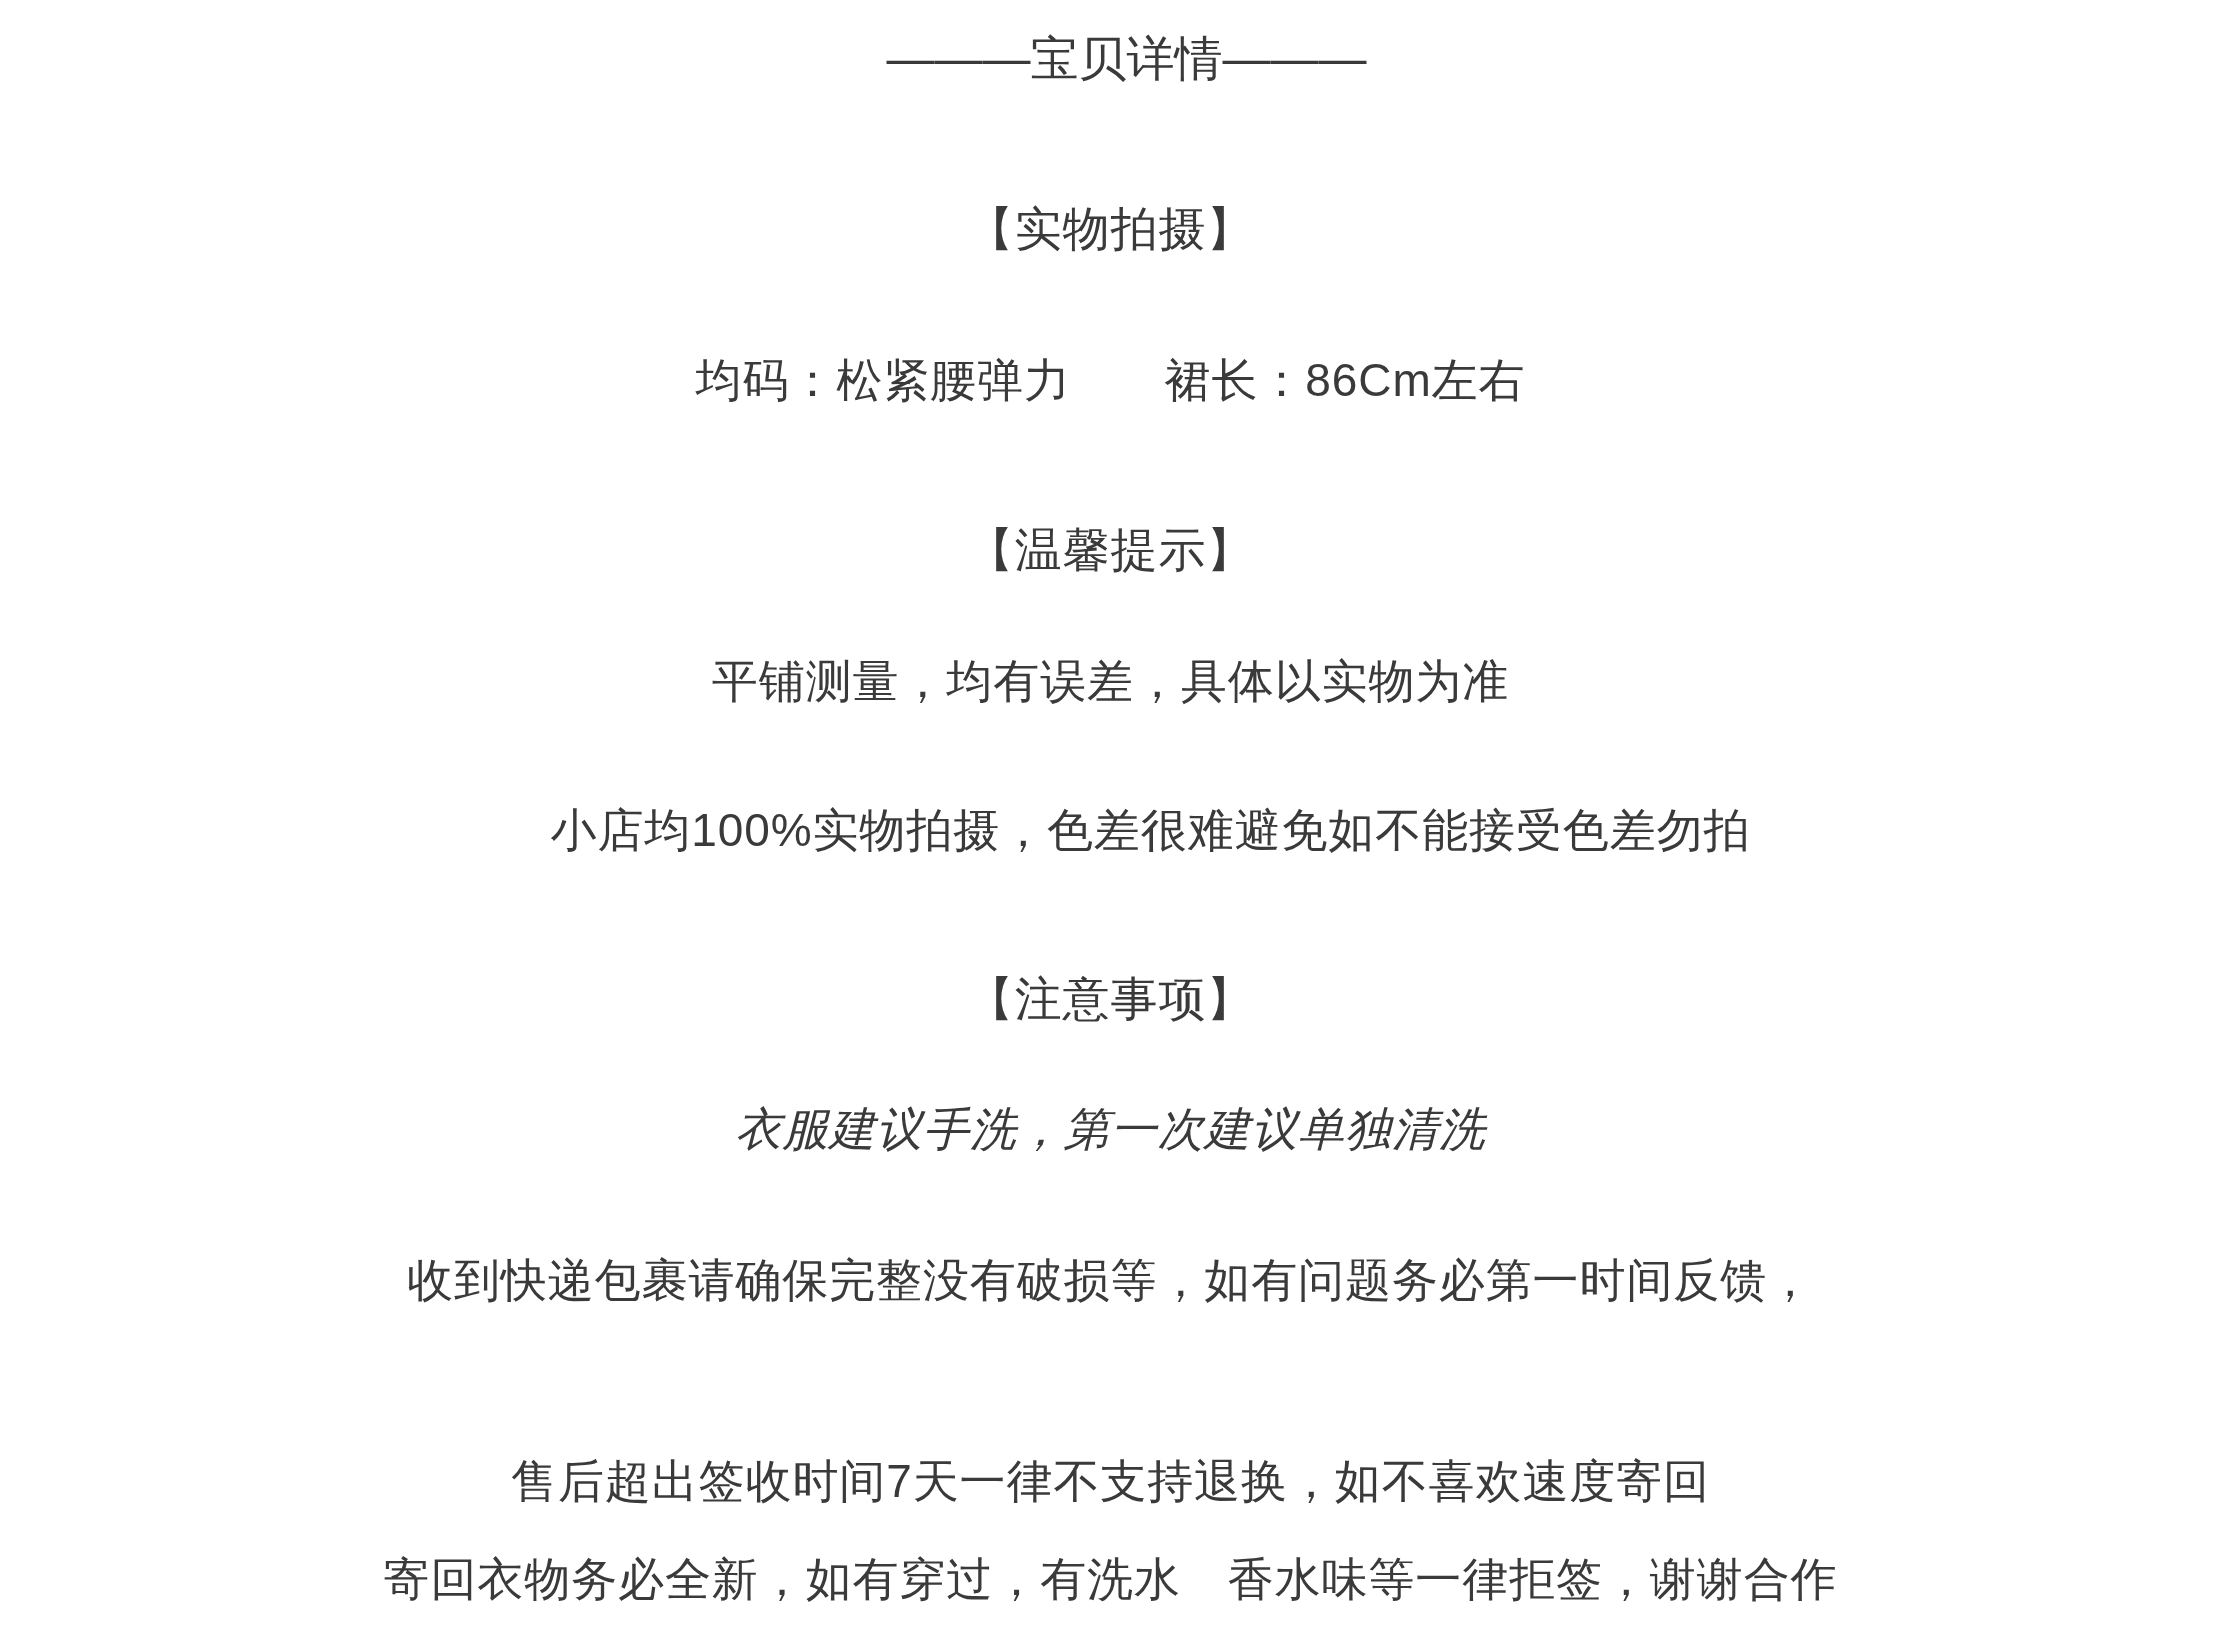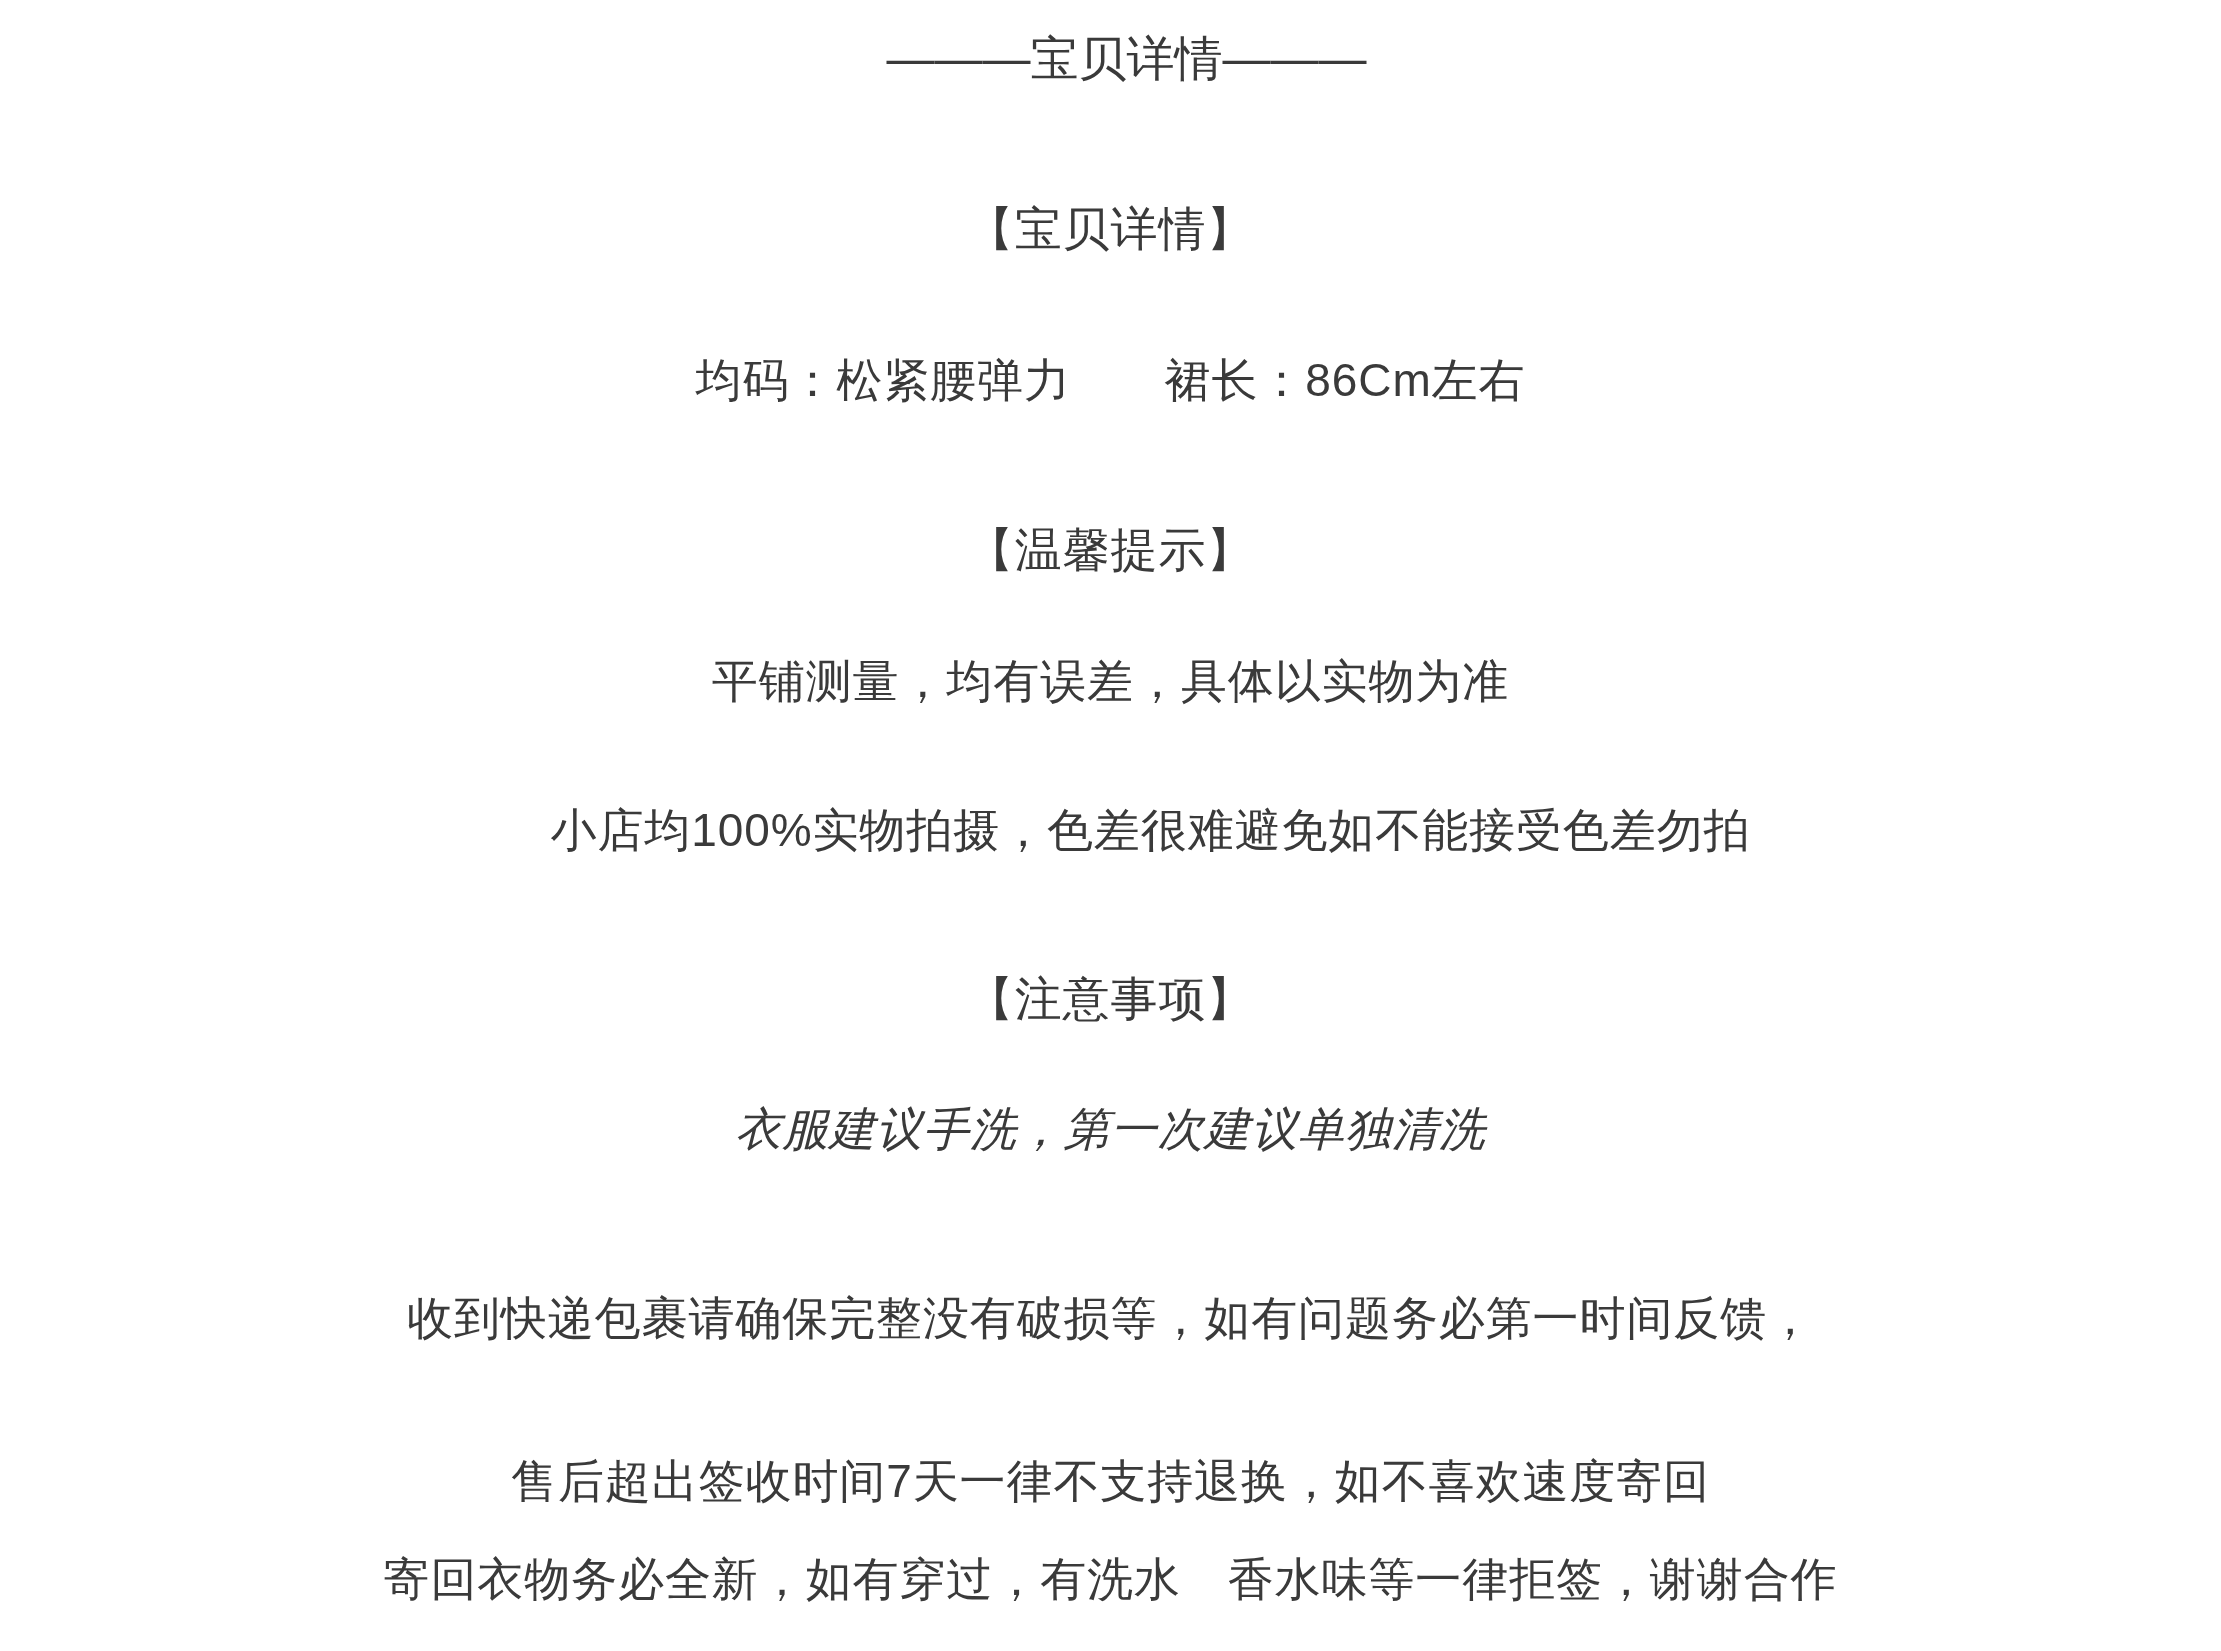--- a/index.html
+++ b/index.html
@@ -33,25 +33,25 @@
   }
   .heading {
     font-size: 47px;
   }
 </style>
 </head>
 <body>
 
 <div class="line title" style="top: 59px; padding-left: 16px;">———宝贝详情———</div>
 
-<div class="line heading" style="top: 229px;">【宝贝详情】</div>
+<div class="line heading" style="top: 229px;">【实物拍摄】</div>
 <div class="line" style="top: 381px;">均码：松紧腰弹力　　裙长：86Cm左右</div>
 
 <div class="line heading" style="top: 550px;">【温馨提示】</div>
 <div class="line" style="top: 682px;">平铺测量，均有误差，具体以实物为准</div>
 <div class="line" style="top: 831px; margin-left: 40px;">小店均100%实物拍摄，色差很难避免如不能接受色差勿拍</div>
 
 <div class="line heading" style="top: 980px; margin-top: 19px;">【注意事项】</div>
 <div class="line" style="top: 1130px; font-style: italic;">衣服建议手洗，第一次建议单独清洗</div>
-<div class="line" style="top: 1319px;">收到快递包裹请确保完整没有破损等，如有问题务必第一时间反馈，</div>
+<div class="line" style="top: 1281px;">收到快递包裹请确保完整没有破损等，如有问题务必第一时间反馈，</div>
 <div class="line" style="top: 1482px;">售后超出签收时间7天一律不支持退换，如不喜欢速度寄回</div>
 <div class="line" style="top: 1580px;">寄回衣物务必全新，如有穿过，有洗水　香水味等一律拒签，谢谢合作</div>
 
 
 </body></html>

